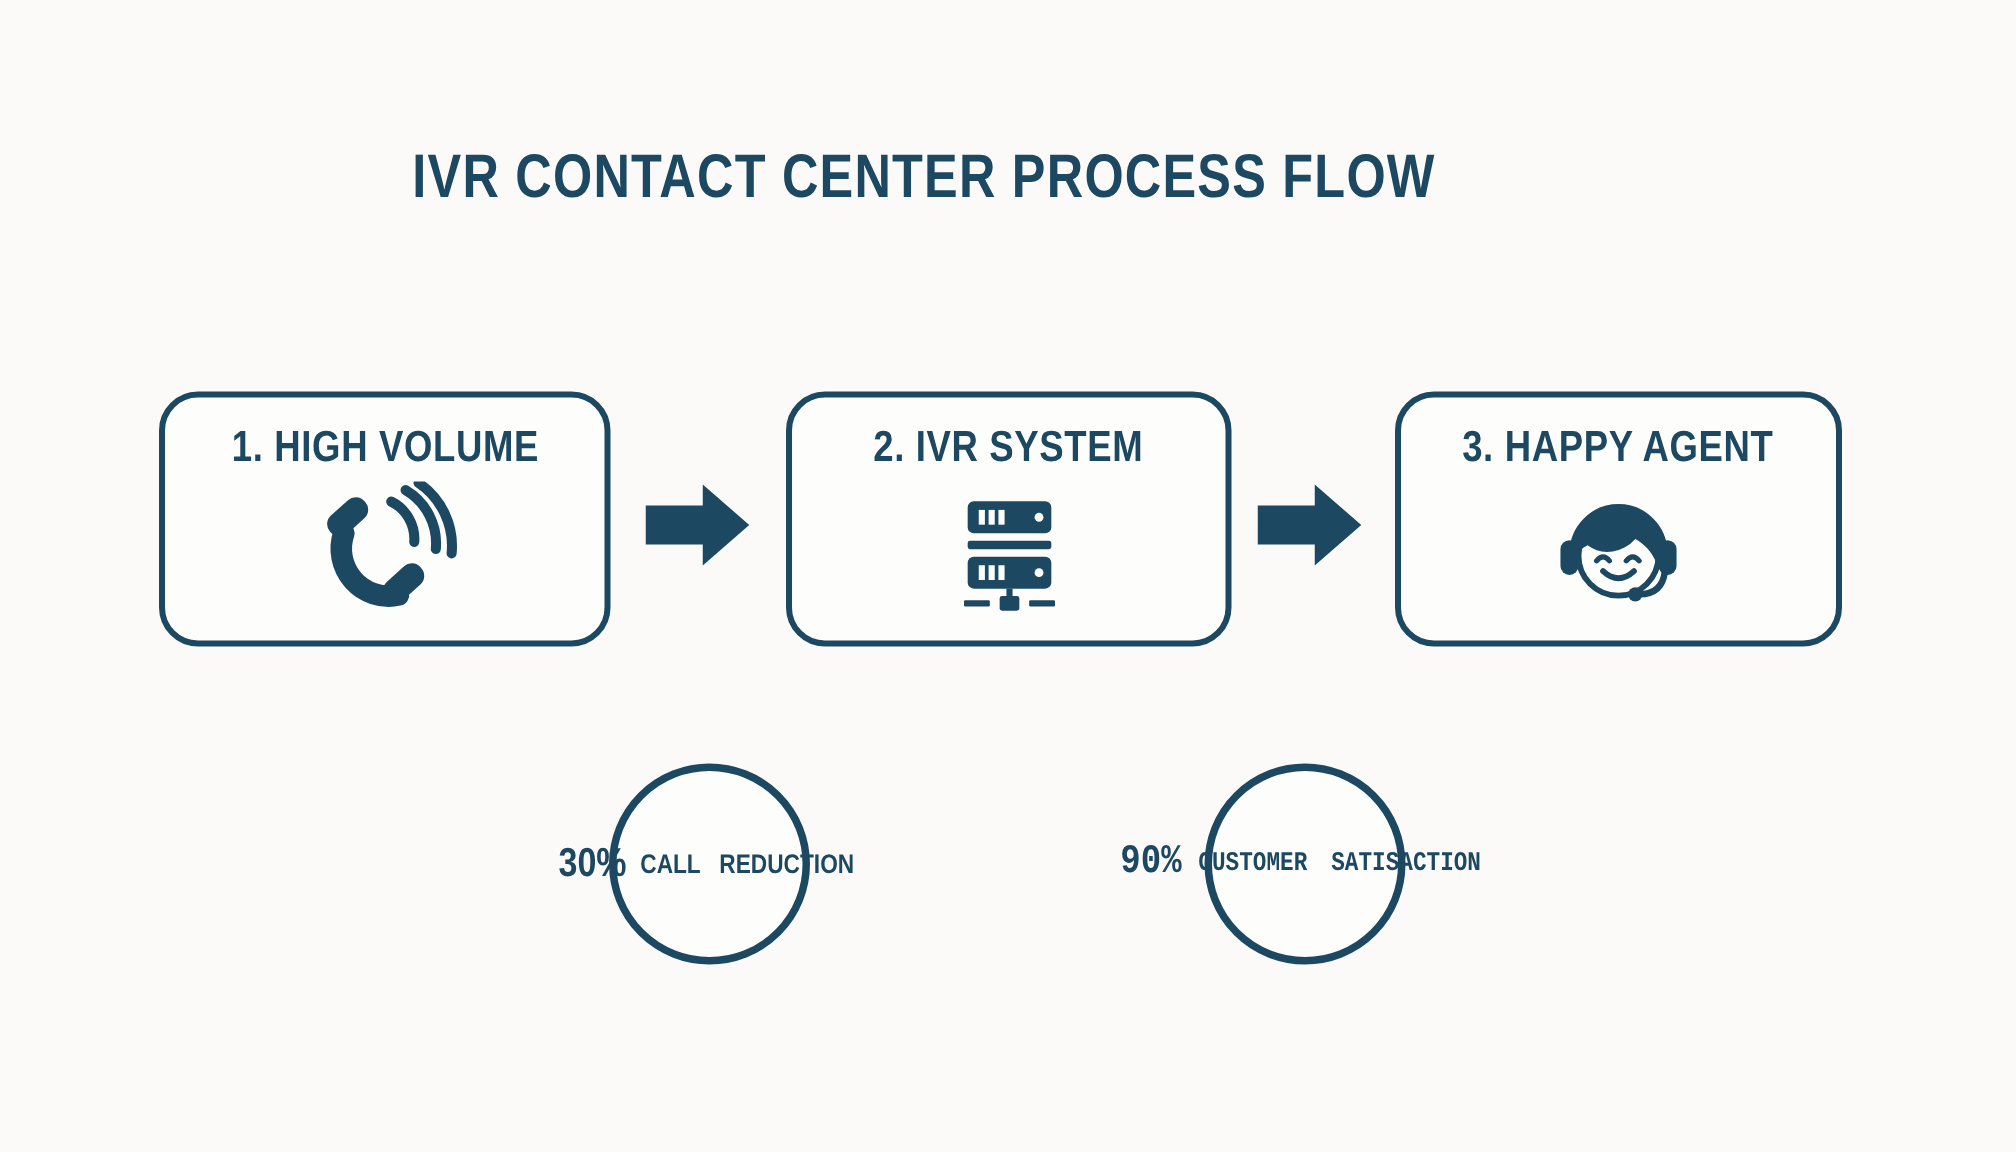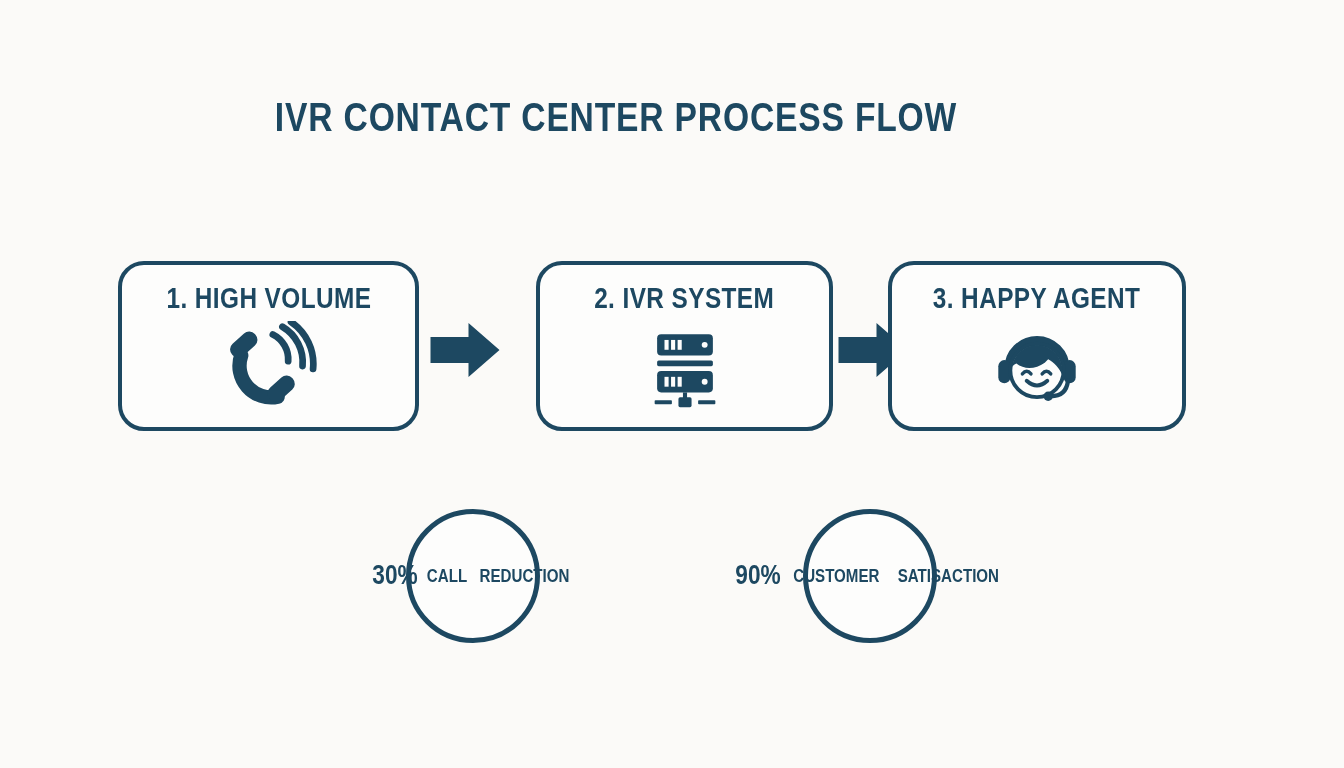--- a/index.html
+++ b/index.html
@@ -11,41 +11,41 @@
   }
   .title {
     position:absolute; left:0; right:0; top:94px;
     text-align:center; font-size:41px; font-weight:bold;
     letter-spacing:1px; color:#1d4861;
     transform:scaleX(.82); white-space:nowrap;
   }
   .step {
     position:absolute; top:261px; height:170px; box-sizing:border-box;
     background:#fdfdfc; border:4px solid #1d4861; border-radius:26px;
-    display:flex; flex-direction:column; align-items:center;margin-left:12px;
+    display:flex; flex-direction:column; align-items:center;
   }
   .step-1 { left:106px; width:301px; }
   .step-2 { left:524px; width:297px; }
-  .step-3 { left:876px; width:298px;text-align:right; }
+  .step-3 { left:930px; width:298px;text-align:right; }
   .step-label {
     margin-top:17px; font-size:29px; font-weight:bold; letter-spacing:.5px;
     transform:scaleX(.84); white-space:nowrap; color:#1d4861;
   }
   .step-icon { flex:1; display:flex; align-items:center; justify-content:center; padding-bottom:8px; }
   .arrow { position:absolute; top:322px; width:71px; height:56px; }
   .arrow-1 { left:430px; }
   .arrow-2 { left:838px; }
   .stat {
     position:absolute; width:134px; height:134px; box-sizing:border-box;
     border:5px solid #1d4861; border-radius:50%; background:#fdfdfc;
     display:flex; flex-direction:row; align-items:center; justify-content:center;
   }
   .stat-1 { left:406px; top:509px; }
   .stat-2 { left:605px; top:511px; }
-  .stat-3 { left:803px; top:509px; }
+  .stat-3 { left:803px; top:509px;font-family:Liberation Mono, monospace; }
   .stat-value {
     font-size:27px; font-weight:bold; line-height:1.15;
     transform:scaleX(.84); white-space:nowrap; color:#1d4861;
   }
   .stat-line {
     font-size:18px; font-weight:bold; line-height:1.25;
     transform:scaleX(.84); white-space:nowrap; color:#1d4861;
   }
   svg .ink { fill:#1d4861; }
   svg .ink-stroke { stroke:#1d4861; fill:none; }

